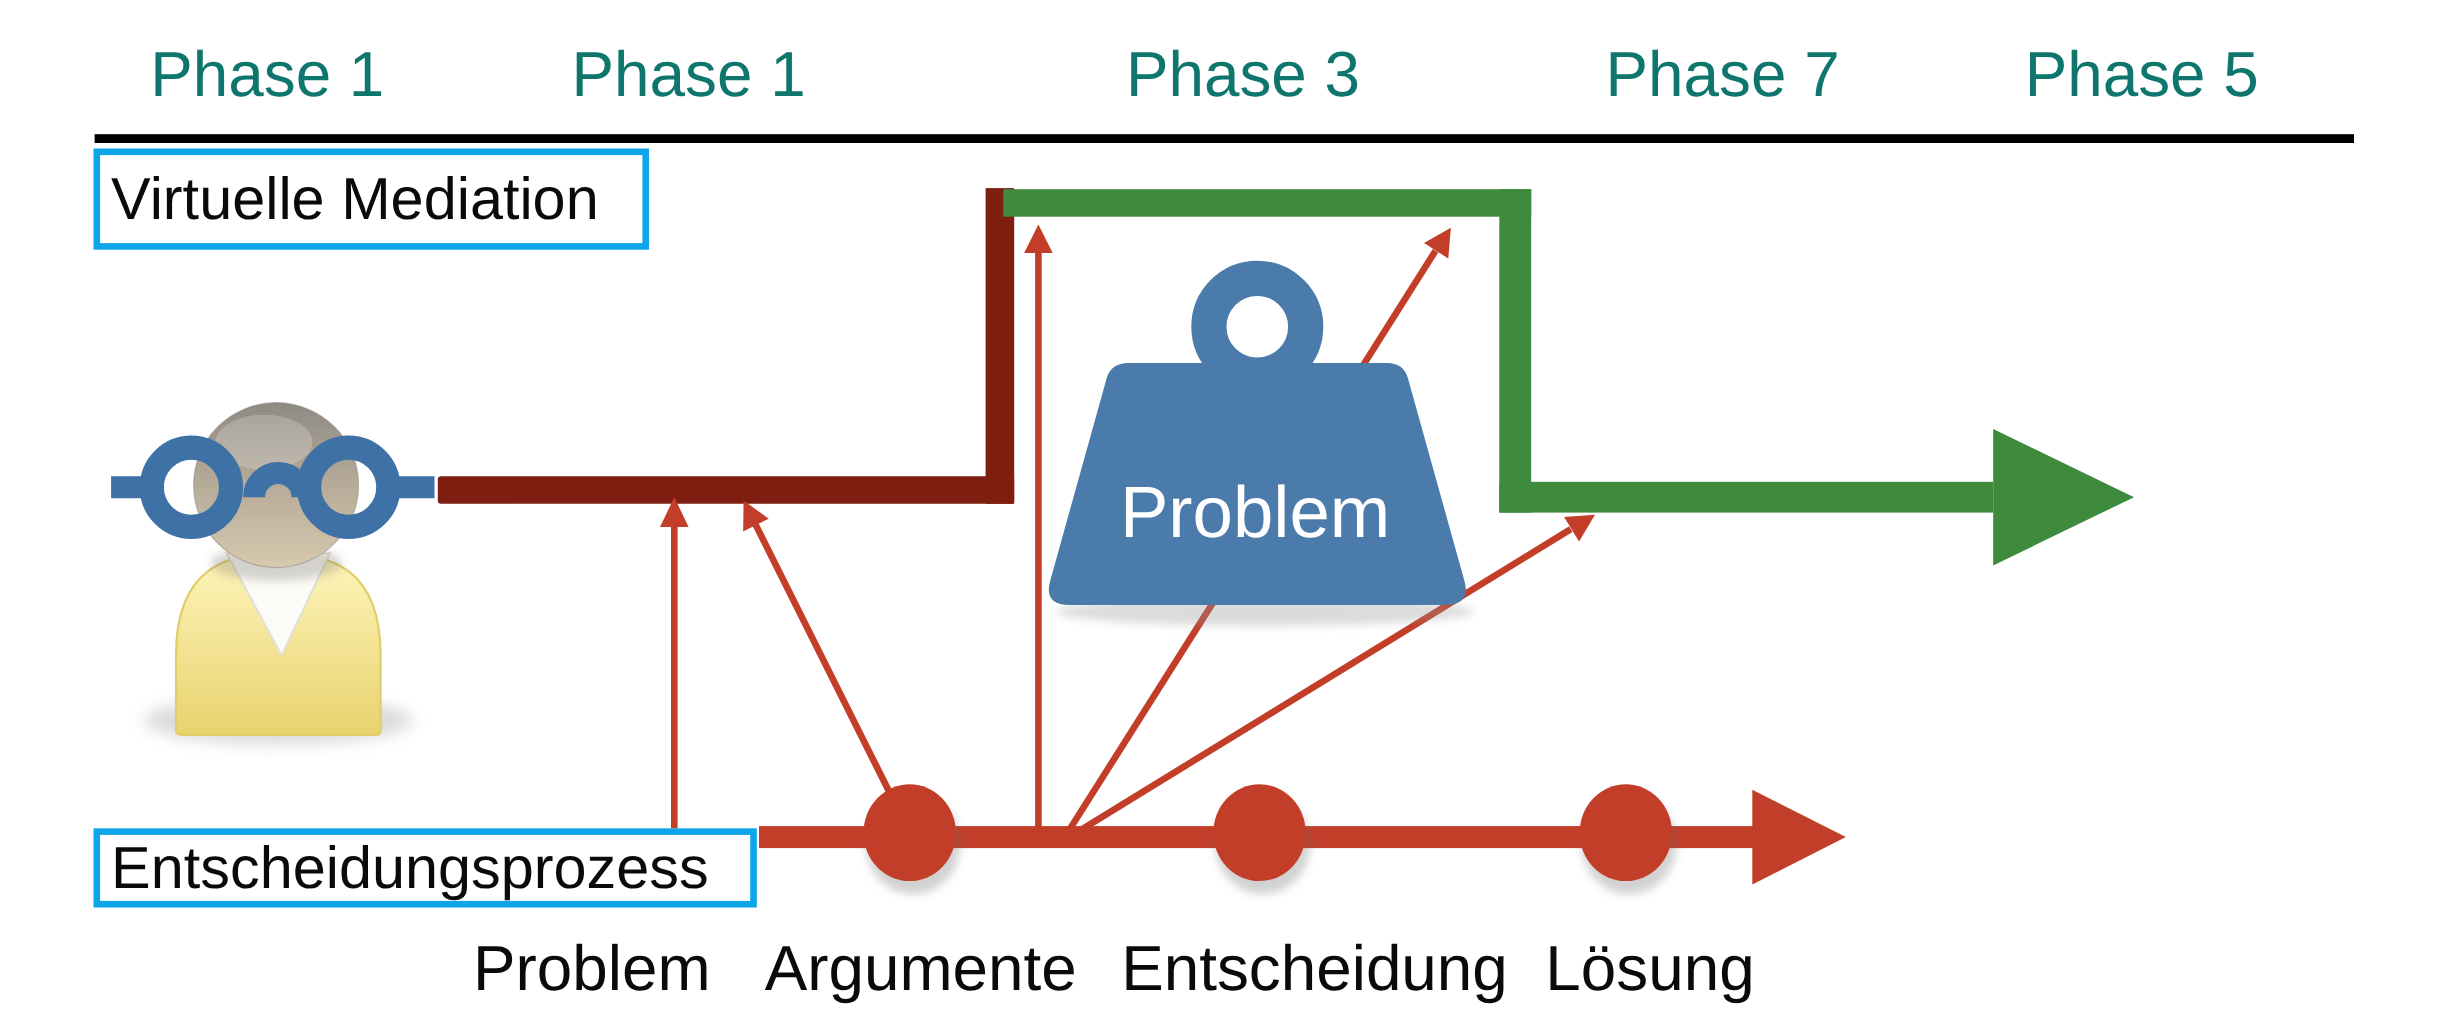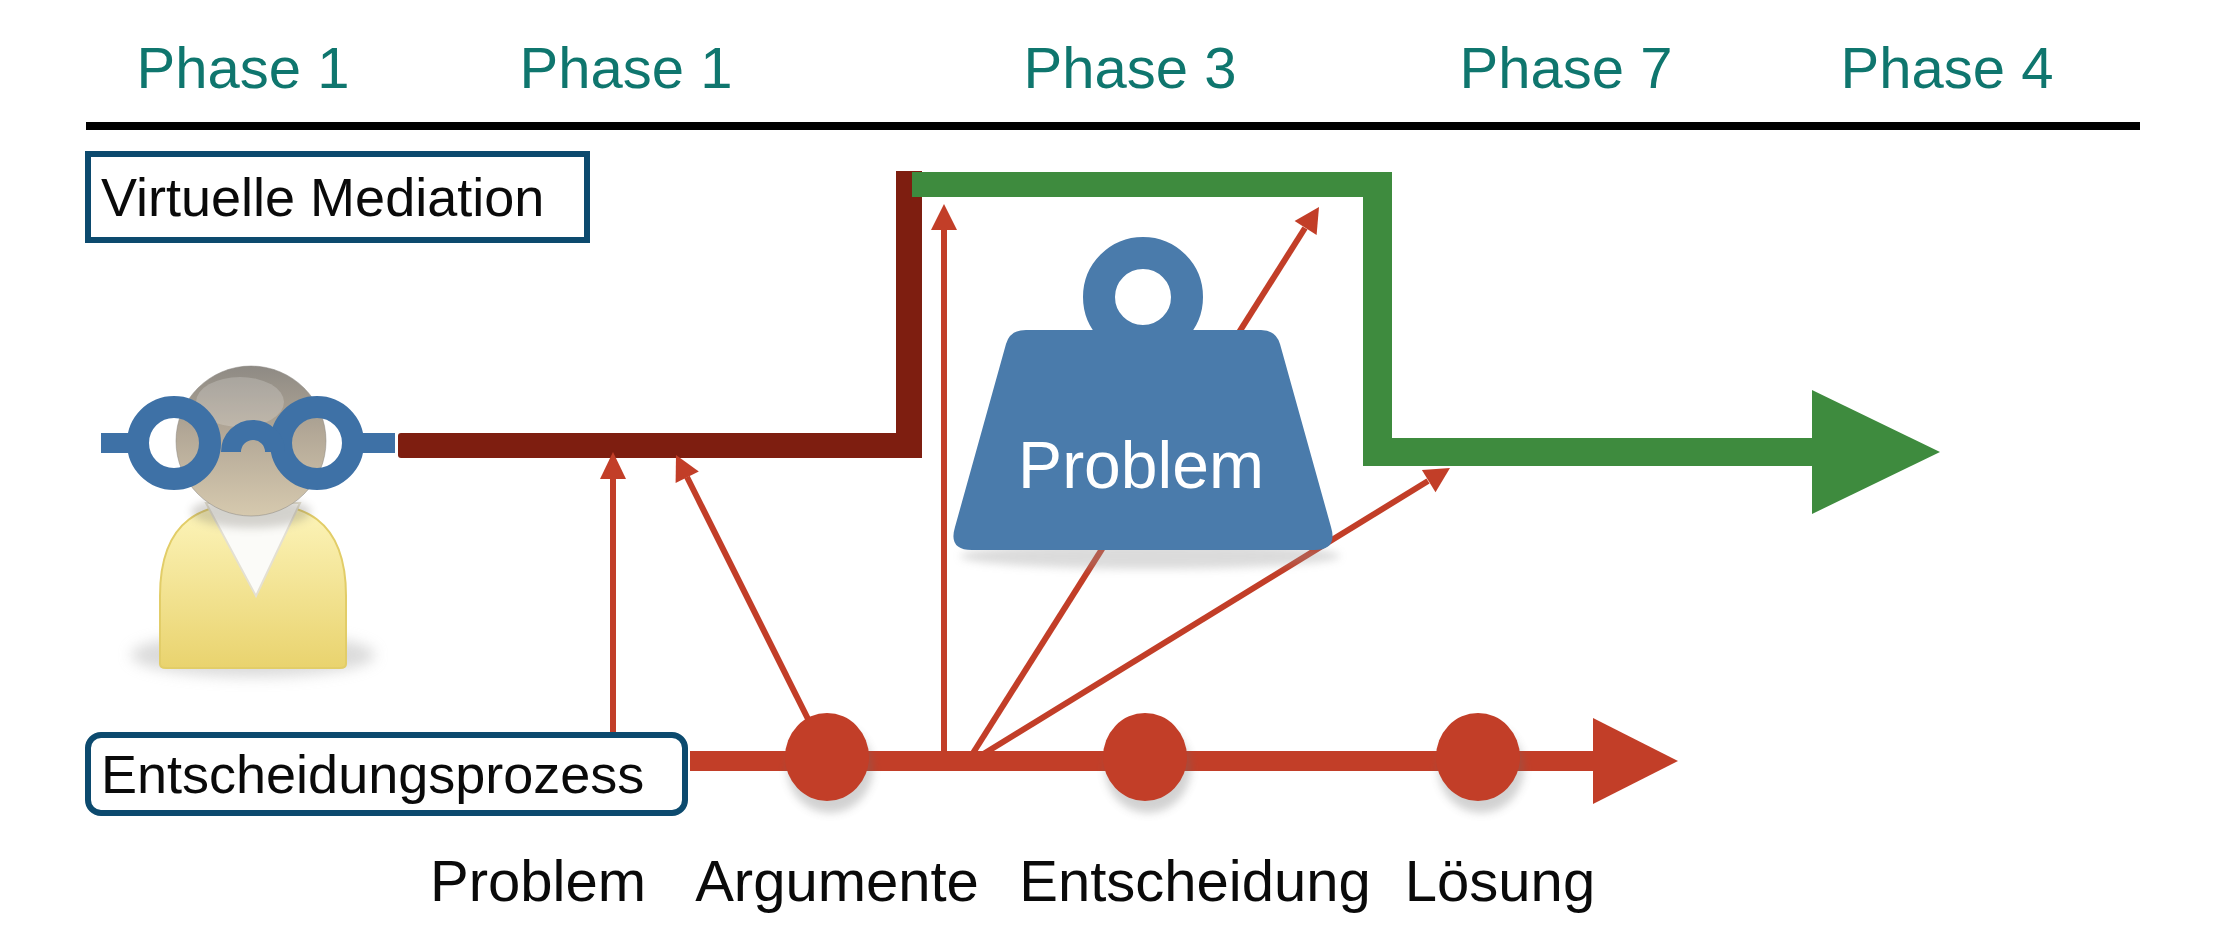--- a/index.html
+++ b/index.html
@@ -11,28 +11,28 @@
   
   .phase-label{
     position:absolute;top:36px;height:64px;line-height:64px;
     font-size:58px;color:#0f766e;transform:translateX(-50%);white-space:nowrap;
   }
   .top-rule{
     position:absolute;left:86px;top:122px;width:2054px;height:8px;background:#000;
   }
   
   .lane-box{
-    position:absolute;background:#ffffff;border:6px solid #0c4a6e;
-    display:flex;align-items:center;box-sizing:border-box;margin-top:16px;
+    position:absolute;background:#ffffff;border:6px solid #0ea5e9;
+    display:flex;align-items:center;box-sizing:border-box;
   }
   .lane-box .lane-text{
     font-size:54px;color:#0a0a0a;padding-left:10px;white-space:nowrap;
   }
   .vm-box{left:85px;top:135px;width:505px;height:92px;}
-  .ep-box{left:85px;top:716px;width:603px;height:84px;border-radius:16px;}
+  .ep-box{left:85px;top:753px;width:603px;height:72px;}
   
   .step-label{
     position:absolute;top:850px;height:62px;line-height:62px;
     font-size:58px;color:#0a0a0a;transform:translateX(-50%);white-space:nowrap;
   }
   svg text.weight-text{
     font-family:"Liberation Sans", sans-serif;font-size:66px;fill:#ffffff;
   }
 </style>
 </head>
@@ -121,21 +121,21 @@
         <line x1="355" y1="443" x2="395" y2="443" stroke-width="20"></line>
       </g>
     </g>
   </svg>
 
   <div>
     <span class="phase-label" style="left:243px">Phase 1</span>
     <span class="phase-label" style="left:626px">Phase 1</span>
     <span class="phase-label" style="left:1130px">Phase 3</span>
     <span class="phase-label" style="left:1566px">Phase 7</span>
-    <span class="phase-label" style="left:1947px">Phase 4</span>
+    <span class="phase-label" style="left:1947px">Phase 5</span>
   </div>
   <div class="top-rule"></div>
 
   <div class="lane-box vm-box">
     <span class="lane-text">Virtuelle Mediation</span>
   </div>
   <div class="lane-box ep-box">
     <span class="lane-text">Entscheidungsprozess</span>
   </div>
 

